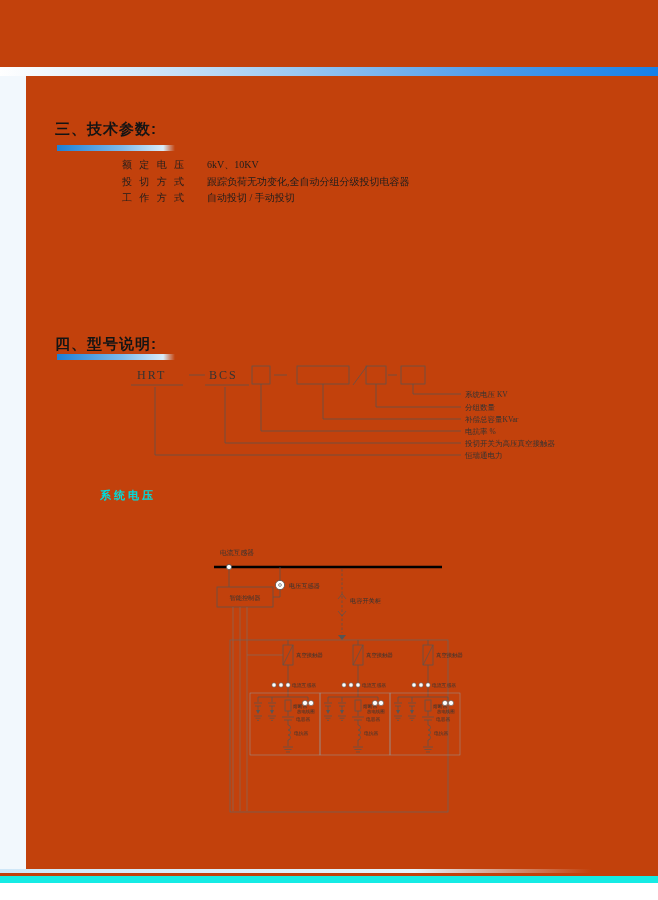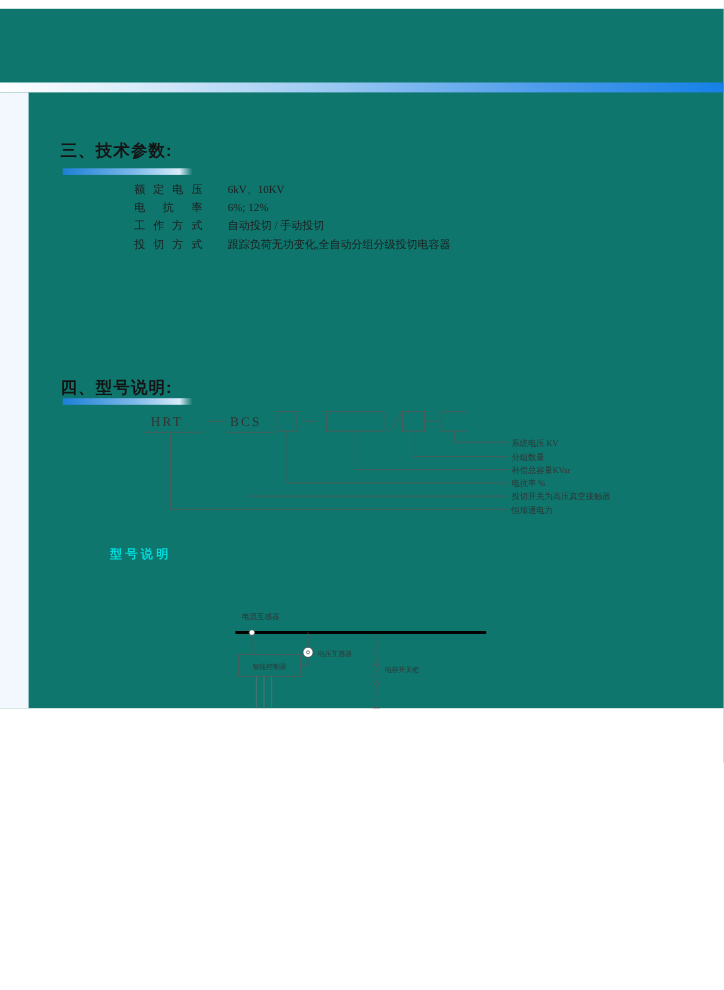--- a/index.html
+++ b/index.html
@@ -1,17 +1,17 @@
 <!DOCTYPE html>
 <html><head>
 <meta charset="utf-8">
 <style>
   html,body{margin:0;padding:0;background:#ffffff;}
-  #page{position:relative;width:658px;height:636px;background:#0f766e;overflow:hidden;
-        font-family:"Liberation Sans","DejaVu Sans",sans-serif;margin-top:8px;}
+  #page{position:relative;width:658px;height:883px;background:#c2410c;overflow:hidden;
+        font-family:"Liberation Sans","DejaVu Sans",sans-serif;}
   
   .top-bar{position:absolute;left:0;top:67px;width:658px;height:9px;
            background:linear-gradient(to right,#ffffff 0%,#dcecfa 18%,#9cc9f2 45%,#4d9beb 75%,#1580e8 100%);}
   .left-strip{position:absolute;left:0;top:76px;width:26px;height:794px;background:#f2f8fd;}
   .bottom-light-bar{position:absolute;left:0;top:869px;width:592px;height:4px;
            background:linear-gradient(to right,#cfe7f8 0%,#e6f3fc 70%,rgba(255,255,255,0) 100%);}
   .bottom-cyan-bar{position:absolute;left:0;top:876px;width:658px;height:7px;background:#16ebe4;}
   
   .heading{position:absolute;left:55px;font-size:15px;font-weight:bold;color:#141414;letter-spacing:1px;}
   .h3{top:120px;} .h4{top:335px;}
@@ -43,27 +43,24 @@
   <div class="bottom-cyan-bar"></div>
 
   <div class="heading h3">三、技术参数:</div>
   <div class="heading-underline u3"></div>
 
   <div class="params">
     <div class="param-row">
       <span class="param-name">额定电压</span><span>6kV、10KV</span>
     </div>
     <div class="param-row">
-      <span class="param-name">电抗率</span><span>6%; 12%</span>
+      <span class="param-name">投切方式</span><span>跟踪负荷无功变化,全自动分组分级投切电容器</span>
     </div>
     <div class="param-row">
       <span class="param-name">工作方式</span><span>自动投切 / 手动投切</span>
-    </div>
-    <div class="param-row">
-      <span class="param-name">投切方式</span><span>跟踪负荷无功变化,全自动分组分级投切电容器</span>
     </div>
   </div>
 
   <div class="heading h4">四、型号说明:</div>
   <div class="heading-underline u4"></div>
 
   <svg class="model-svg" width="450" height="112">
 
     <text x="12" y="22" font-size="12" letter-spacing="2" fill="#222" font-family="Liberation Sans, DejaVu Sans, sans-serif">HRT</text>
     <line x1="6" y1="28" x2="58" y2="28" class="mono-line"></line>
@@ -86,21 +83,21 @@
     <path d="M30,30 V98 H336" class="mono-line"></path>
 
     <text x="340" y="40" font-size="7.5">系统电压 KV</text>
     <text x="340" y="53" font-size="7.5">分组数量</text>
     <text x="340" y="65" font-size="7.5">补偿总容量KVar</text>
     <text x="340" y="77" font-size="7.5">电抗率 %</text>
     <text x="340" y="89" font-size="7.5">投切开关为高压真空接触器</text>
     <text x="340" y="101" font-size="7.5">恒瑞通电力</text>
   </svg>
 
-  <div class="diagram-caption">型号说明</div>
+  <div class="diagram-caption">系统电压</div>
 
   <svg class="main-svg" width="262" height="280">
 
     <line x1="14" y1="24" x2="242" y2="24" stroke="#000" stroke-width="2.6"></line>
     <text x="20" y="12" font-size="6.8">电流互感器</text>
     <circle cx="29" cy="24" r="2.6" fill="#fff" stroke="#444" stroke-width="0.7"></circle>
 
     <line x1="29" y1="27" x2="29" y2="44" class="mono-line"></line>
     <rect x="17" y="44" width="56" height="20" class="mono-line"></rect>
     <text x="45" y="57" font-size="6.2" text-anchor="middle">智能控制器</text>

